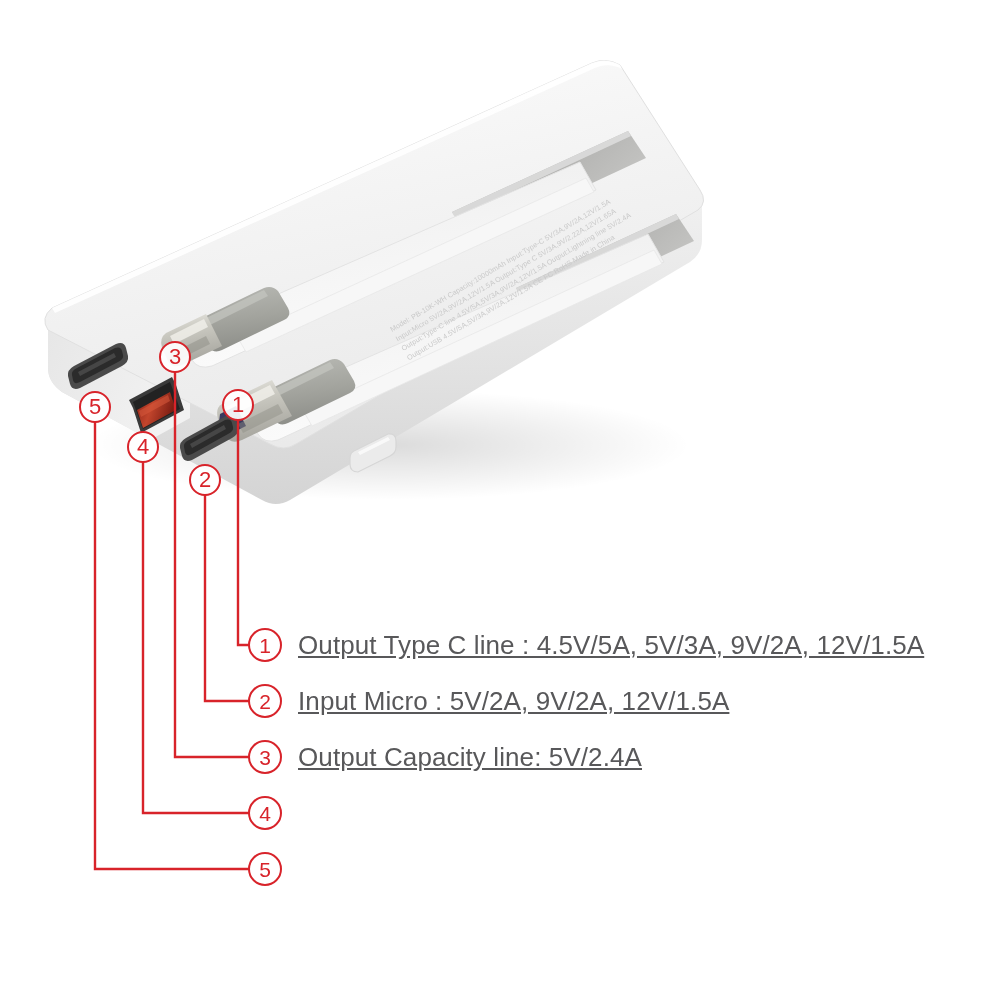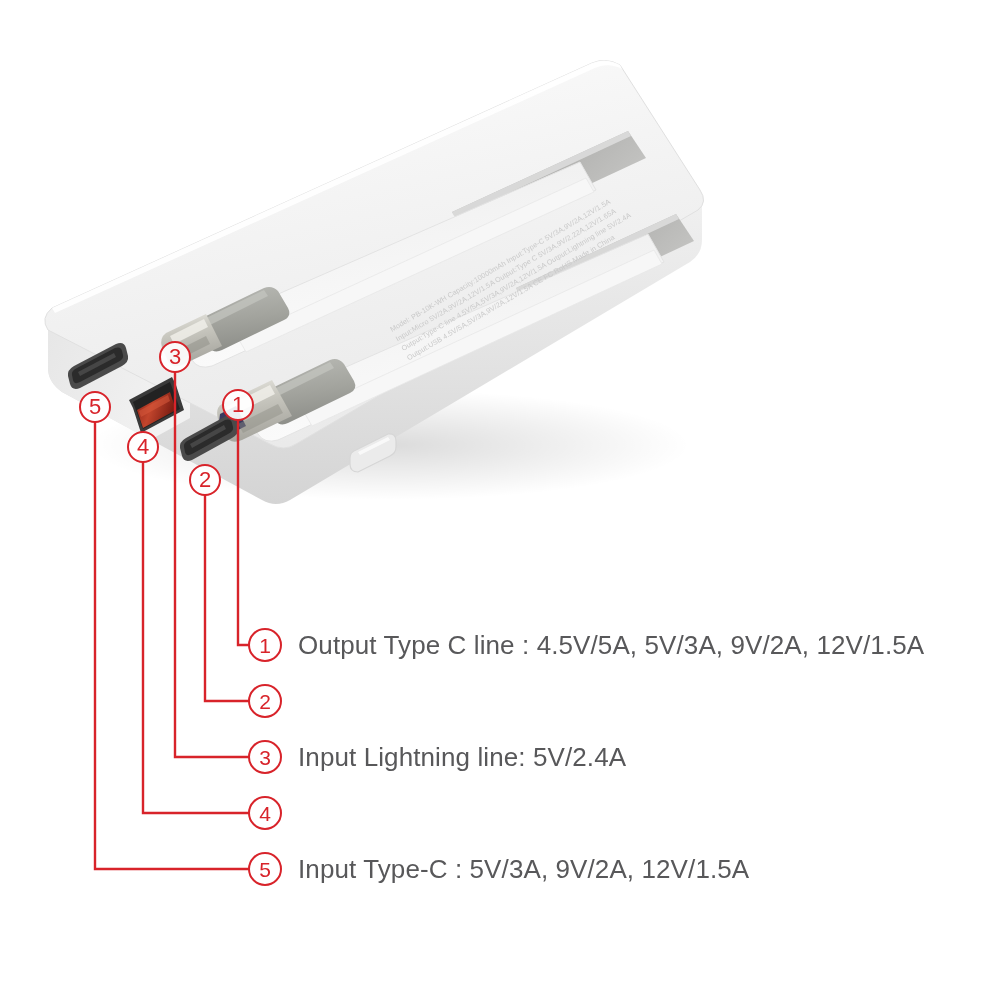--- a/index.html
+++ b/index.html
@@ -77,20 +77,21 @@
     justify-content: center;
     font-family: "Liberation Sans", sans-serif;
     background: #ffffff;
   }
   .legend-text {
     margin-left: 16px;
     color: #58585a;
     font-size: 26px;
     letter-spacing: 0.1px;
     font-family: "Liberation Sans", sans-serif;
+    text-decoration: underline;
   }
 
   
   .device-marker {
     position: absolute;
     width: 32px;
     height: 32px;
     margin-left: -16px;
     margin-top: -16px;
     border: 2.5px solid #d8232a;
@@ -261,31 +262,31 @@
 
   <div id="legend">
 
     <div class="legend-row" style="top:3px;">
       <div class="legend-marker">1</div>
       <div class="legend-text">Output Type C line : 4.5V/5A, 5V/3A, 9V/2A, 12V/1.5A</div>
     </div>
 
     <div class="legend-row" style="top:59px;">
       <div class="legend-marker">2</div>
+      <div class="legend-text">Input Micro : 5V/2A, 9V/2A, 12V/1.5A</div>
     </div>
 
     <div class="legend-row" style="top:115px;">
       <div class="legend-marker">3</div>
-      <div class="legend-text">Input Lightning line: 5V/2.4A</div>
+      <div class="legend-text">Output Capacity line: 5V/2.4A</div>
     </div>
 
     <div class="legend-row" style="top:171px;">
       <div class="legend-marker">4</div>
     </div>
 
     <div class="legend-row" style="top:227px;">
       <div class="legend-marker">5</div>
-      <div class="legend-text">Input Type-C : 5V/3A, 9V/2A, 12V/1.5A</div>
     </div>
 
   </div>
 
 </div>
 
 </body></html>

